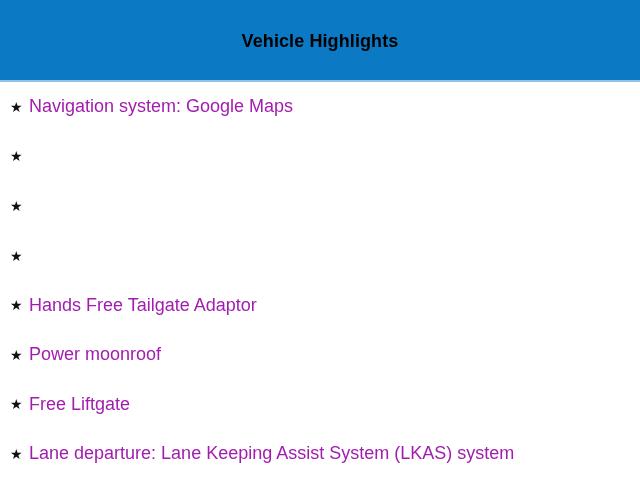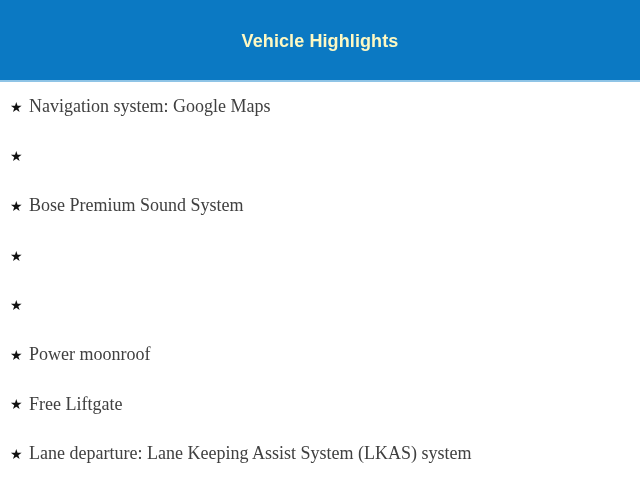--- a/index.html
+++ b/index.html
@@ -37,21 +37,21 @@
     width: 640px;
     height: 2px;
     background: #8fc4e6;
   }
   #header-title {
     position: absolute;
     left: 0;
     top: 30px;
     width: 640px;
     text-align: center;
-    color: #fef9c3;
+    color: #000000;
     font-size: 18px;
     font-weight: bold;
     letter-spacing: 0.1px;
     line-height: 22px;
     white-space: nowrap;
   }
 
   
   #highlights-list {
     position: absolute;
@@ -74,25 +74,24 @@
     flex: 0 0 auto;
     width: 19px;
     color: #111111;
     font-size: 14px;
     line-height: 1;
     text-align: left;
     display: inline-block;
   }
   .highlight-label {
     flex: 0 1 auto;
-    color: #404040;
+    color: #a21caf;
     font-size: 18px;
     line-height: 21px;
     white-space: nowrap;
-    font-family: Liberation Serif, serif;
   }
 </style>
 </head>
 <body>
 
 <div id="page">
 
   <div id="header-band">
     <div id="header-title">Vehicle Highlights</div>
   </div>
@@ -104,29 +103,29 @@
       <span class="bullet-star">★</span>
       <span class="highlight-label">Navigation system: Google Maps</span>
     </li>
 
     <li class="highlight-row">
       <span class="bullet-star">★</span>
     </li>
 
     <li class="highlight-row">
       <span class="bullet-star">★</span>
-      <span class="highlight-label">Bose Premium Sound System</span>
     </li>
 
     <li class="highlight-row">
       <span class="bullet-star">★</span>
     </li>
 
     <li class="highlight-row">
       <span class="bullet-star">★</span>
+      <span class="highlight-label">Hands Free Tailgate Adaptor</span>
     </li>
 
     <li class="highlight-row">
       <span class="bullet-star">★</span>
       <span class="highlight-label">Power moonroof</span>
     </li>
 
     <li class="highlight-row">
       <span class="bullet-star">★</span>
       <span class="highlight-label">Free Liftgate</span>

